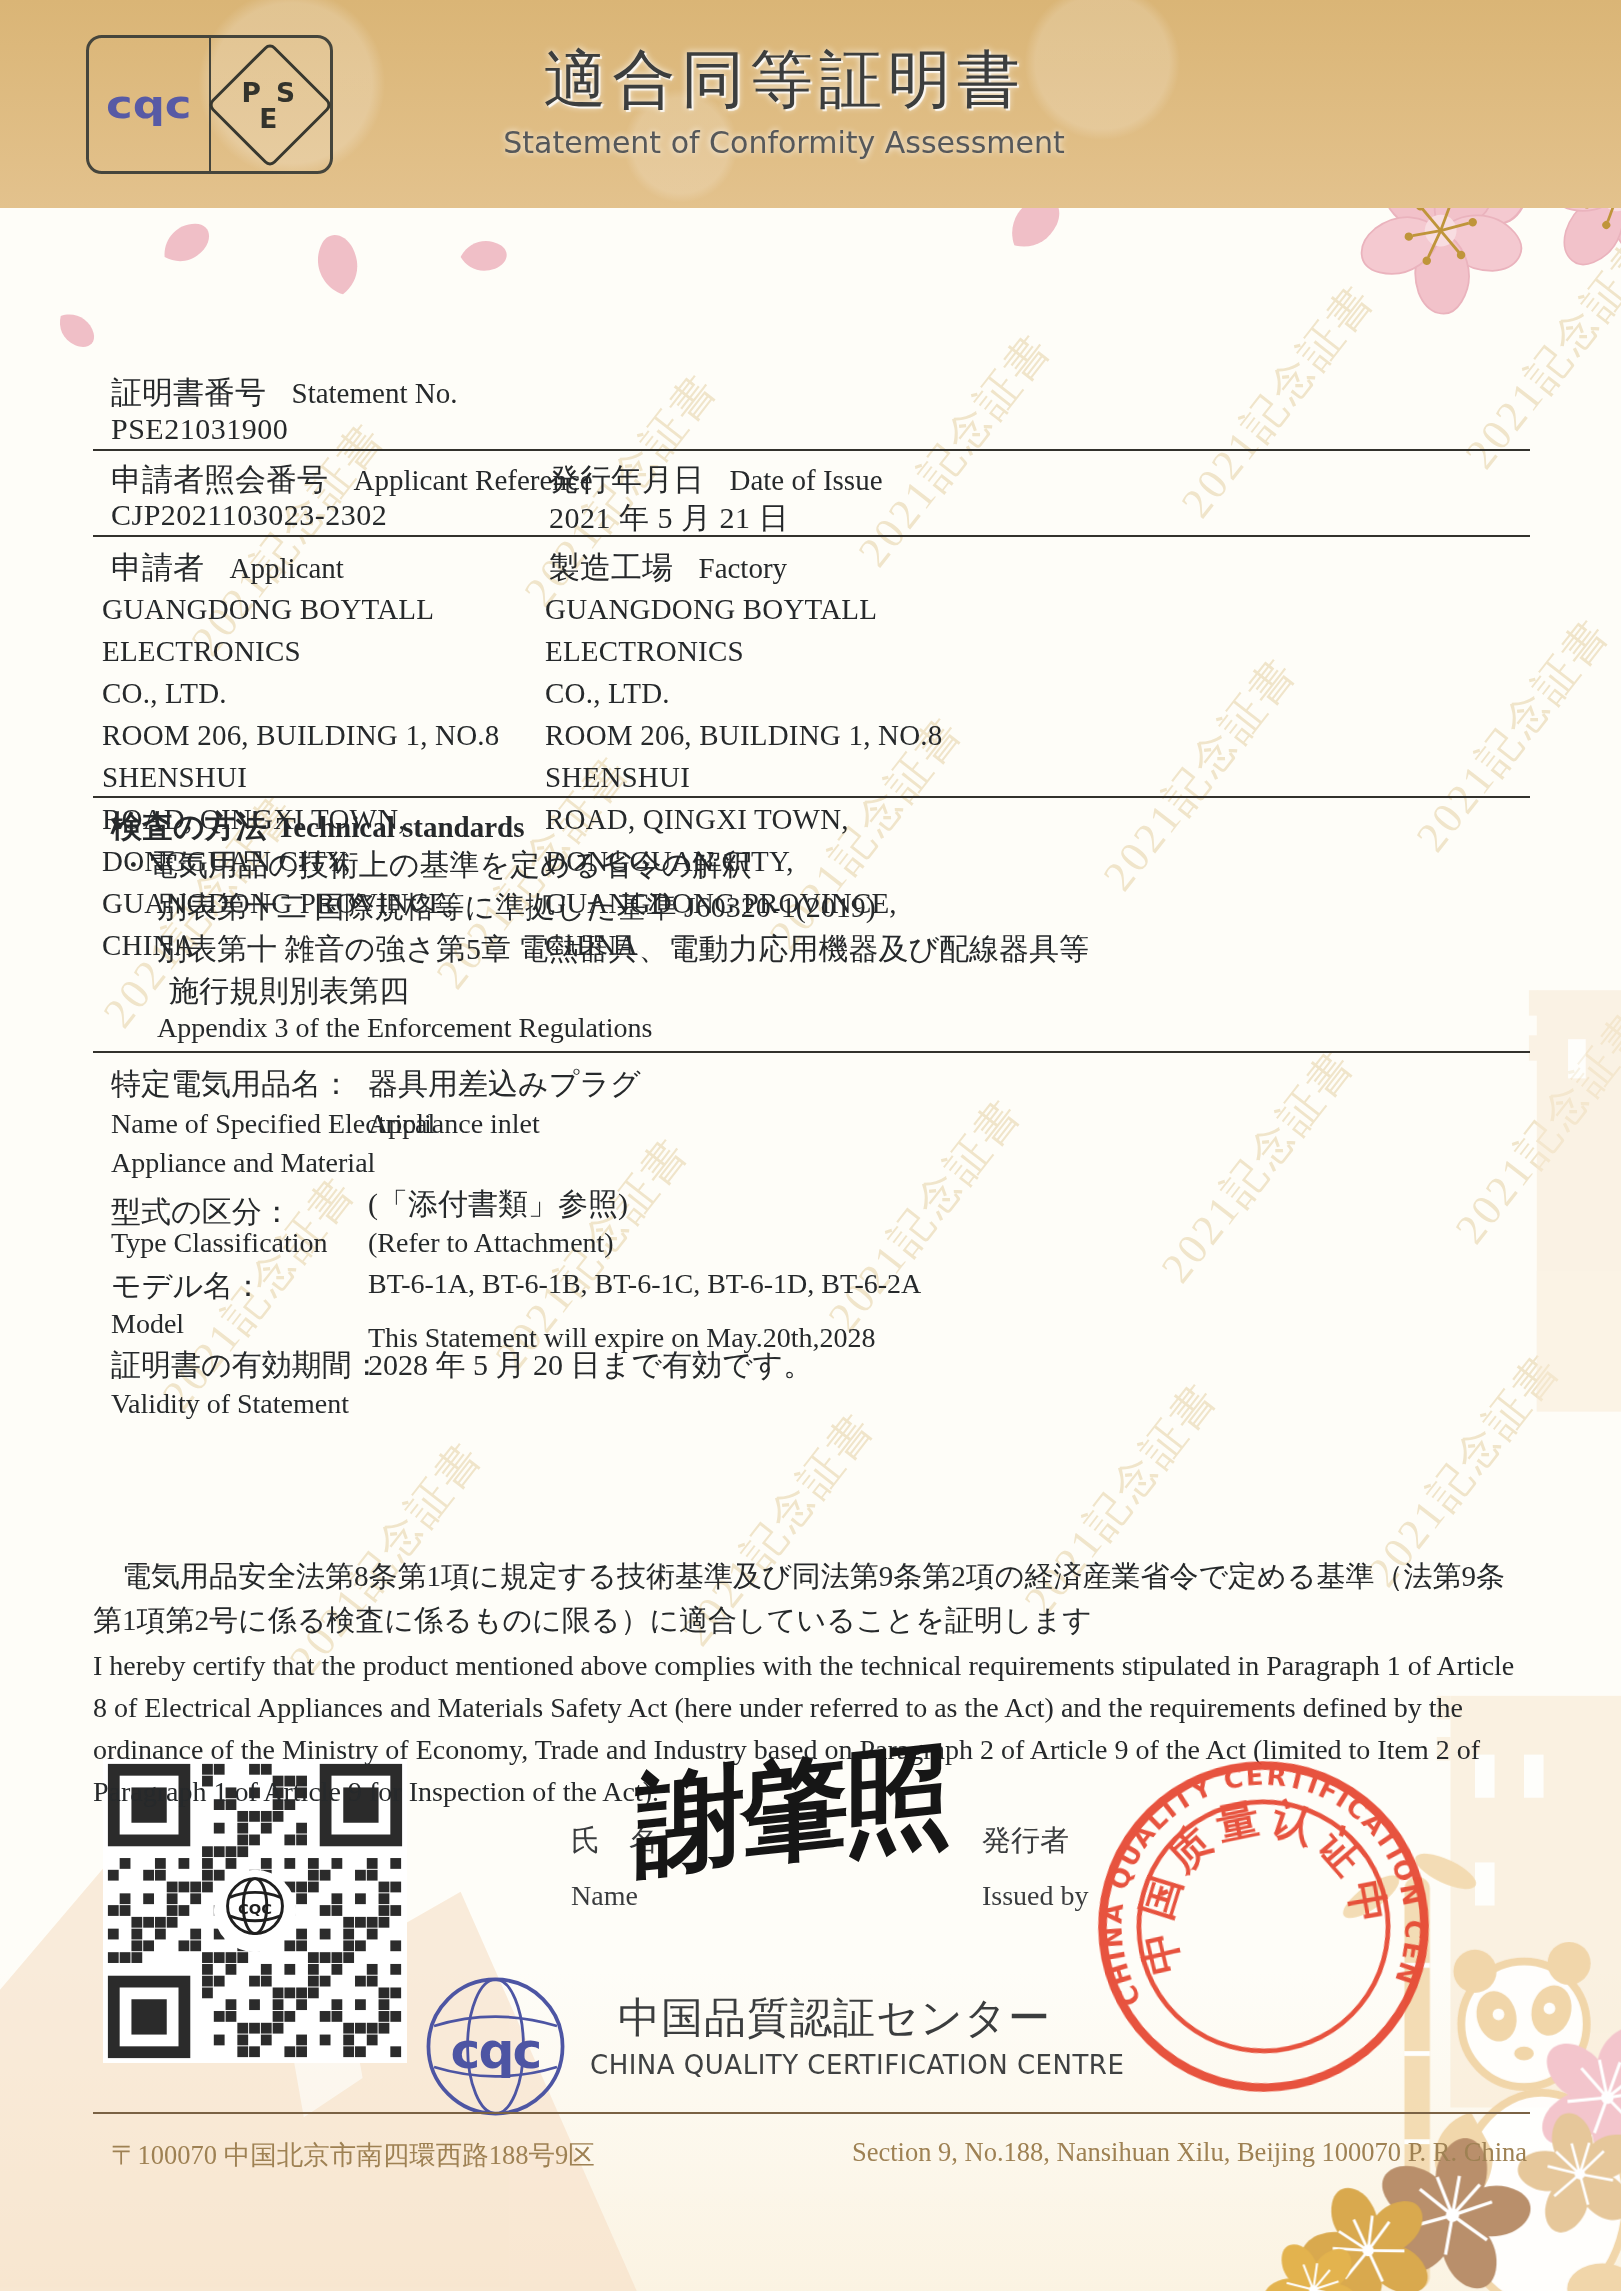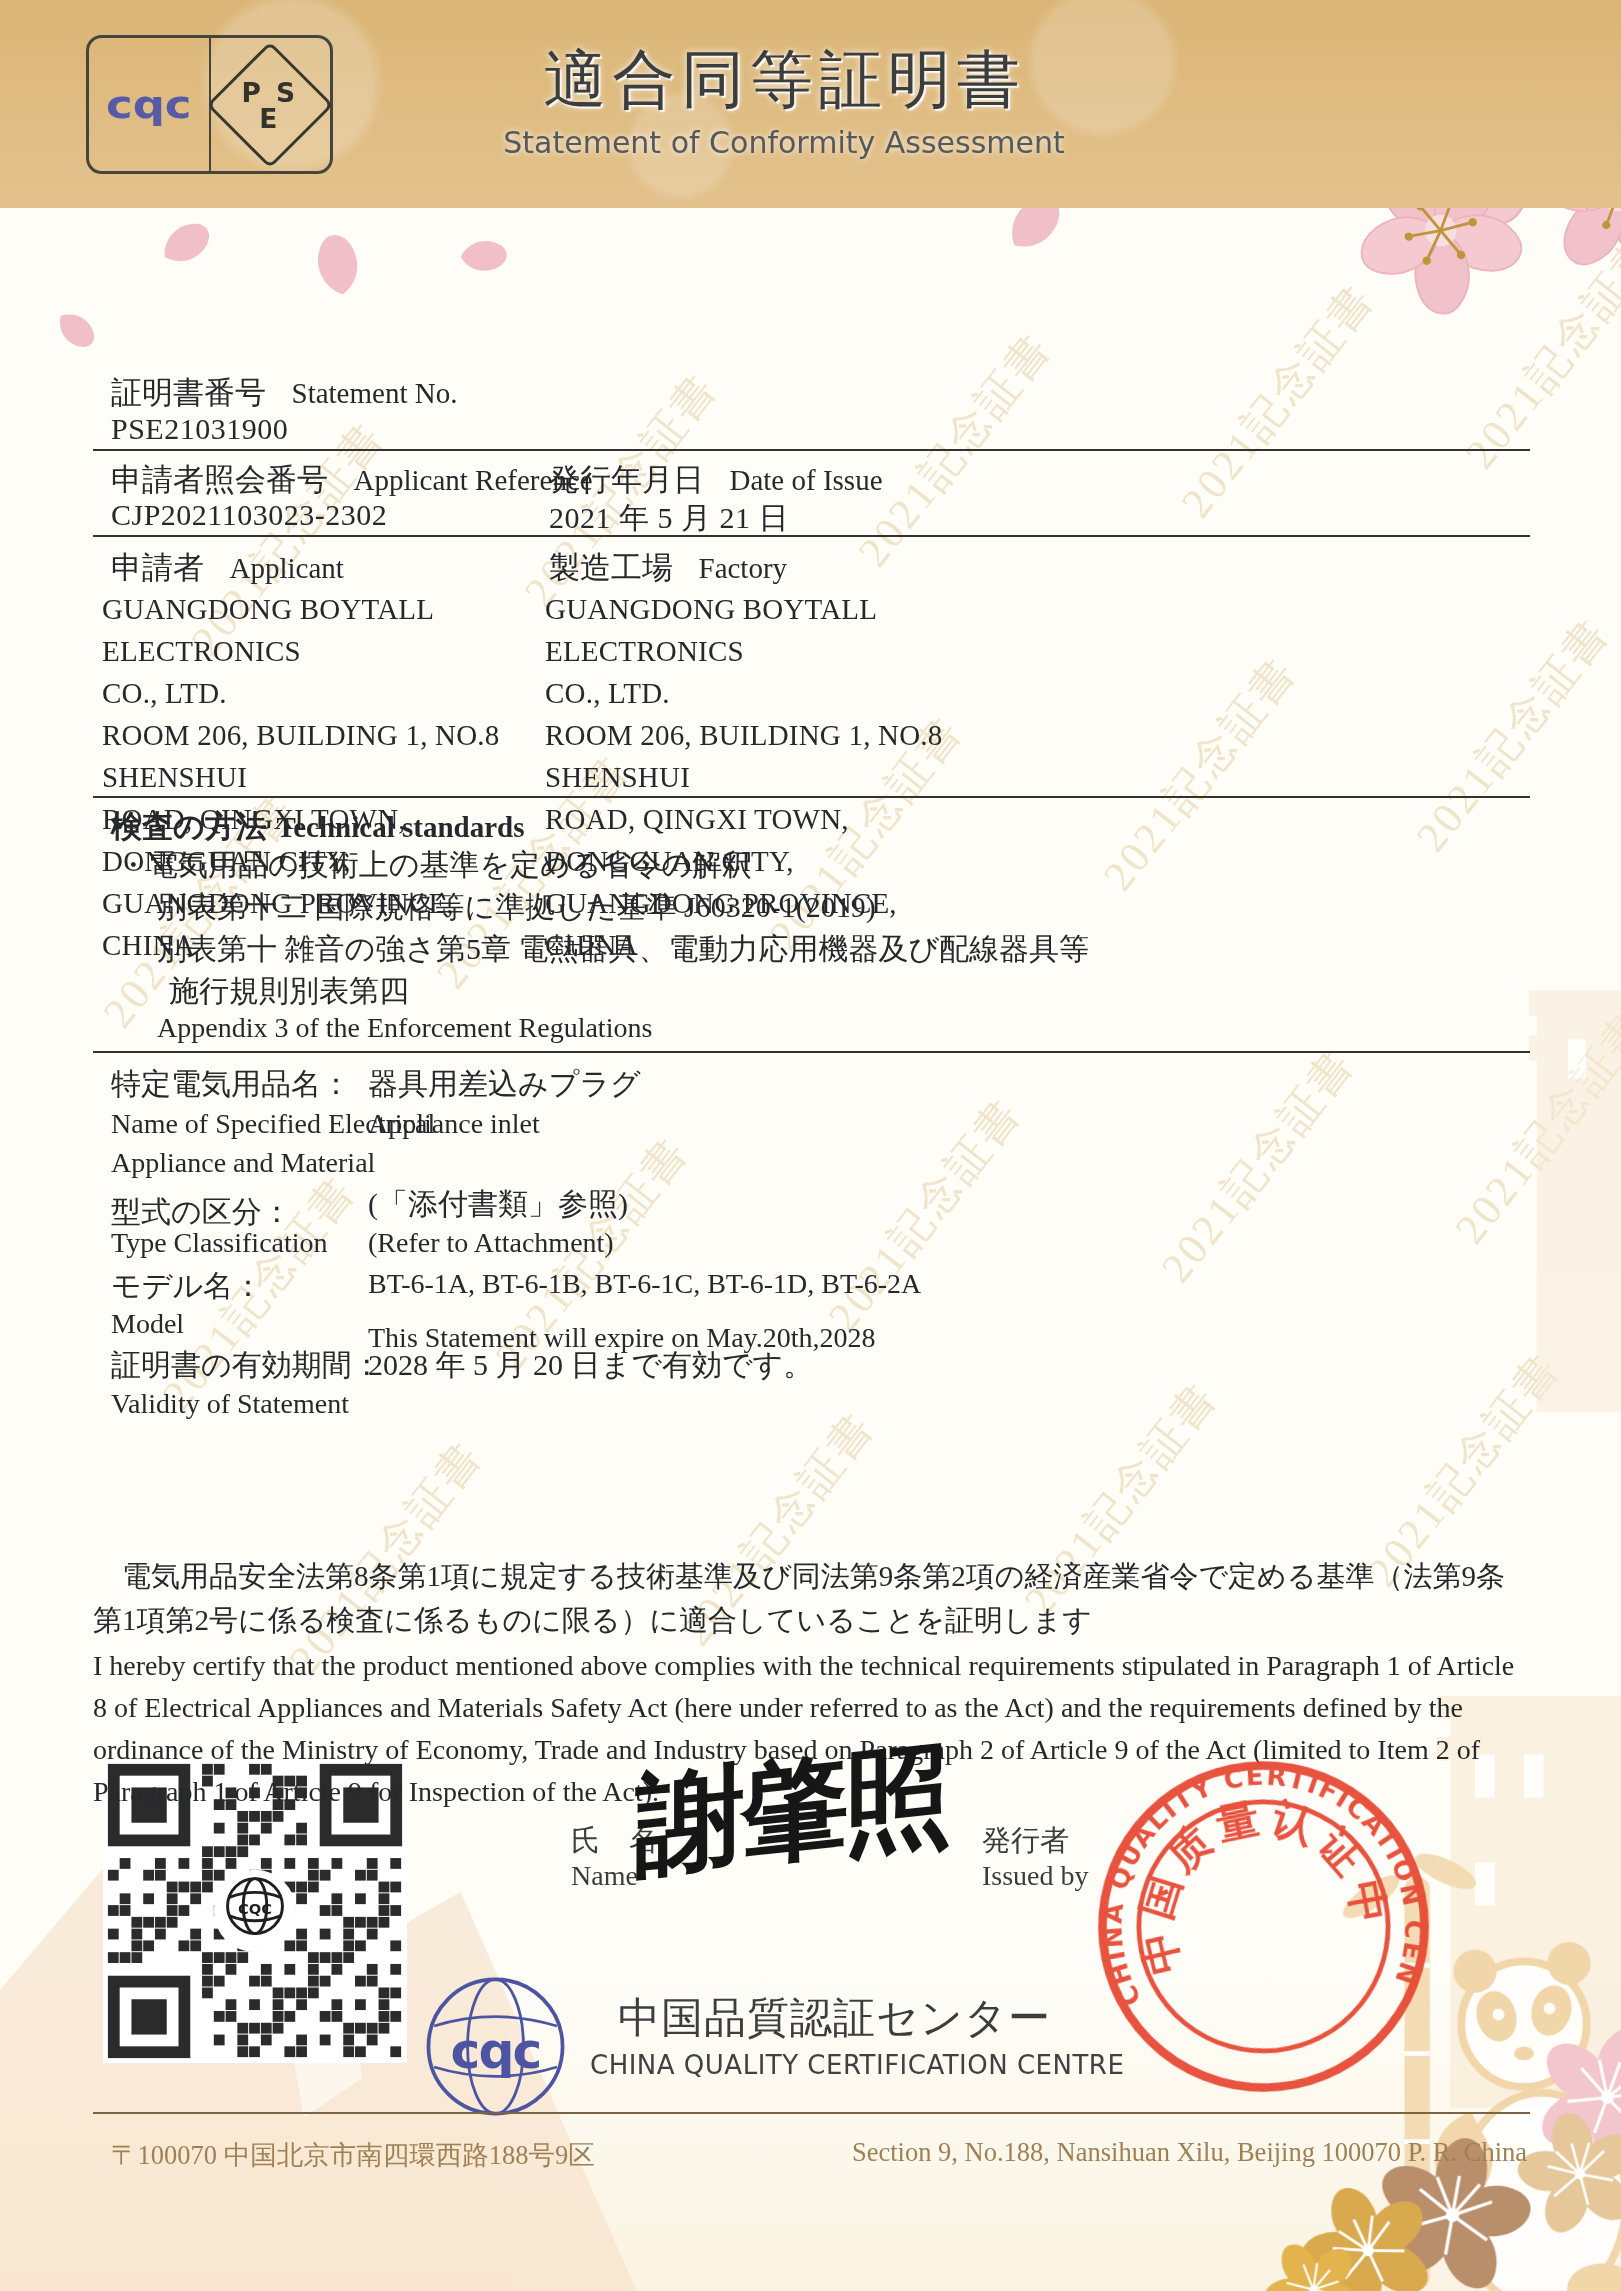--- a/index.html
+++ b/index.html
@@ -35,21 +35,21 @@
   .lbl-en{font-size:29px;color:#26292b;margin-left:25.5px;}
   .val{font-size:30px;letter-spacing:0.5px;}
   .addr{font-size:29px;line-height:42px;letter-spacing:0.2px;}
   .rule{position:absolute;left:93px;width:1437px;border-top:2.9px solid #33322d;z-index:4;}
   .cjk-line{font-size:30px;}
   .en-line{font-size:28px;}
   .para{font-size:29px;line-height:44px;}
   .para-en{font-size:28px;line-height:42px;}
   
   .sig-small-ja{font-size:29px;color:#3a3c3e;font-family:Liberation Serif, serif;}
-  .sig-small-en{font-size:28px;color:#3a3c3e;}
+  .sig-small-en{font-size:28px;color:#3a3c3e;margin-top:20px;}
   .signature{font-size:110px;font-weight:bold;color:#161616;letter-spacing:-5.9px;
              transform:rotate(-6deg) skewX(-6deg);white-space:nowrap;}
   .centre-ja{font-size:42px;letter-spacing:1px;color:#3b3d3e;}
   .centre-en{font-size:26px;color:#3f4142;font-family:"DejaVu Sans","Liberation Sans",sans-serif;
              letter-spacing:0.5px;}
   
   .footer-rule{position:absolute;left:93px;width:1437px;top:2112px;border-top:2.9px solid #7a6244;z-index:4;}
   .footer-txt{position:absolute;top:2137px;font-size:26.5px;color:#9e8153;z-index:4;}
   
   .deco-svg{position:absolute;left:0;top:0;z-index:1;pointer-events:none;}

